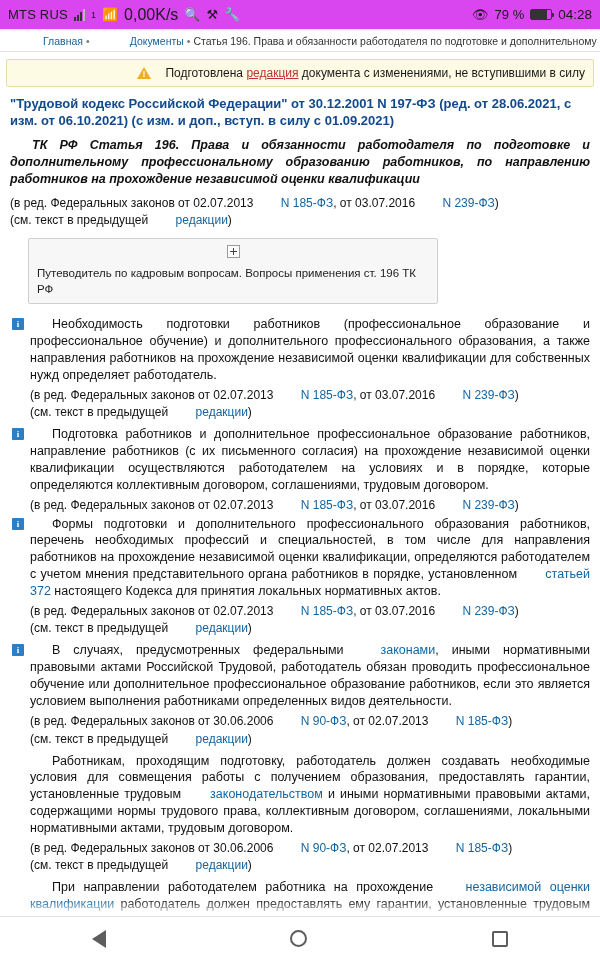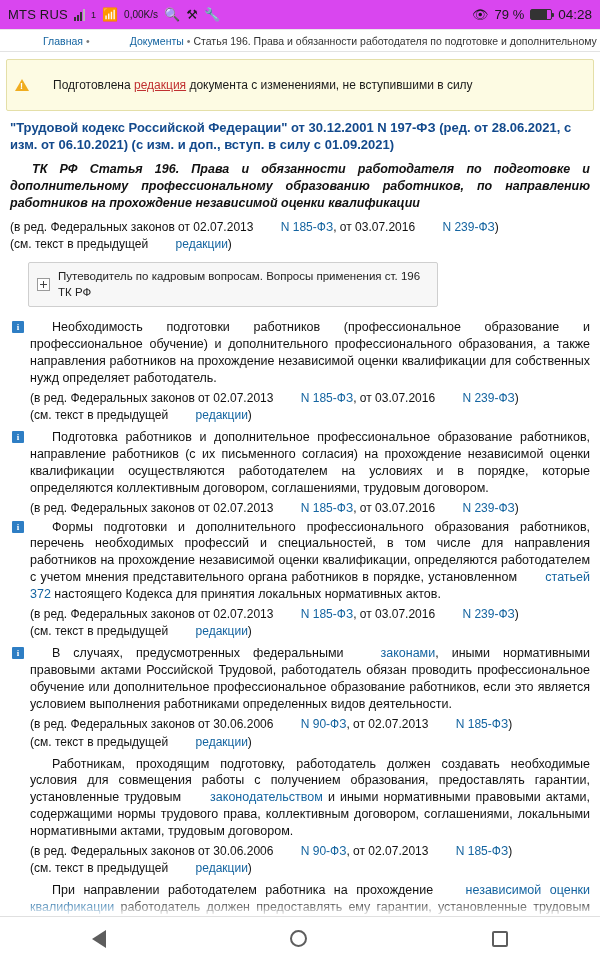--- a/index.html
+++ b/index.html
@@ -25,21 +25,21 @@
   .sb-left { display: flex; align-items: center; gap: 6px; flex: 1; }
   .sb-right { display: flex; align-items: center; gap: 6px; }
   .carrier { font-size: 13px; letter-spacing: .2px; }
   .sig-bars { display: inline-flex; align-items: flex-end; gap: 1px; height: 12px; }
   .sig-bars i { display: block; width: 2px; background: #333; }
   .sig-bars i:nth-child(1) { height: 4px; }
   .sig-bars i:nth-child(2) { height: 6px; }
   .sig-bars i:nth-child(3) { height: 9px; }
   .sig-bars i:nth-child(4) { height: 12px; background: #b9b9b9; }
   .sup { font-size: 9px; vertical-align: super; }
-  .speed { font-size: 10px; }
+  .speed { font-size: 16px; }
   .icon-glyph { font-size: 13px; line-height: 1; }
   .battery {
     width: 22px; height: 11px; border: 1.5px solid #333; border-radius: 2px;
     position: relative; display: inline-block;
   }
   .battery::after {
     content: ""; position: absolute; right: -3px; top: 3px;
     width: 2px; height: 4px; background: #333; border-radius: 0 1px 1px 0;
   }
   .battery > span { display: block; height: 100%; background: #333; width: 79%; }
@@ -58,26 +58,27 @@
   .breadcrumb a { color: #1464a0; text-decoration: none; padding-left: 37px; }
   .breadcrumb .sep { color: #777; margin: 0 3px; }
   .breadcrumb .cur { color: #333; }
 
   
   .notice {
     margin: 7px 6px 0 6px;
     background: #fdfbe3;
     border: 1px solid #e4dfa8;
     border-radius: 2px;
-    padding: 18px 8px;
+    padding: 6px 8px;
     font-size: 12px;
     color: #1a1a1a;
     display: flex;
     align-items: center;
-    gap: 24px;
+    gap: 14px;
+    justify-content: flex-end;
   }
   .warn-tri {
     width: 0; height: 0;
     border-left: 7px solid transparent;
     border-right: 7px solid transparent;
     border-bottom: 12px solid #f0ad20;
     position: relative;
     flex: 0 0 auto;
   }
   .warn-tri::after {
@@ -126,20 +127,21 @@
     border: 1px solid #cfcfcf;
     border-radius: 2px;
     background: #f7f7f7;
     padding: 6px 8px;
     font-size: 11.5px;
     color: #222;
     display: flex;
     align-items: center;
     gap: 8px;
     max-width: 410px;
+    flex-direction: column;
   }
   .plus-box {
     width: 13px; height: 13px;
     border: 1px solid #9a9a9a;
     background: #fff;
     position: relative;
     flex: 0 0 auto;
   }
   .plus-box::before, .plus-box::after {
     content: ""; position: absolute; background: #444;

